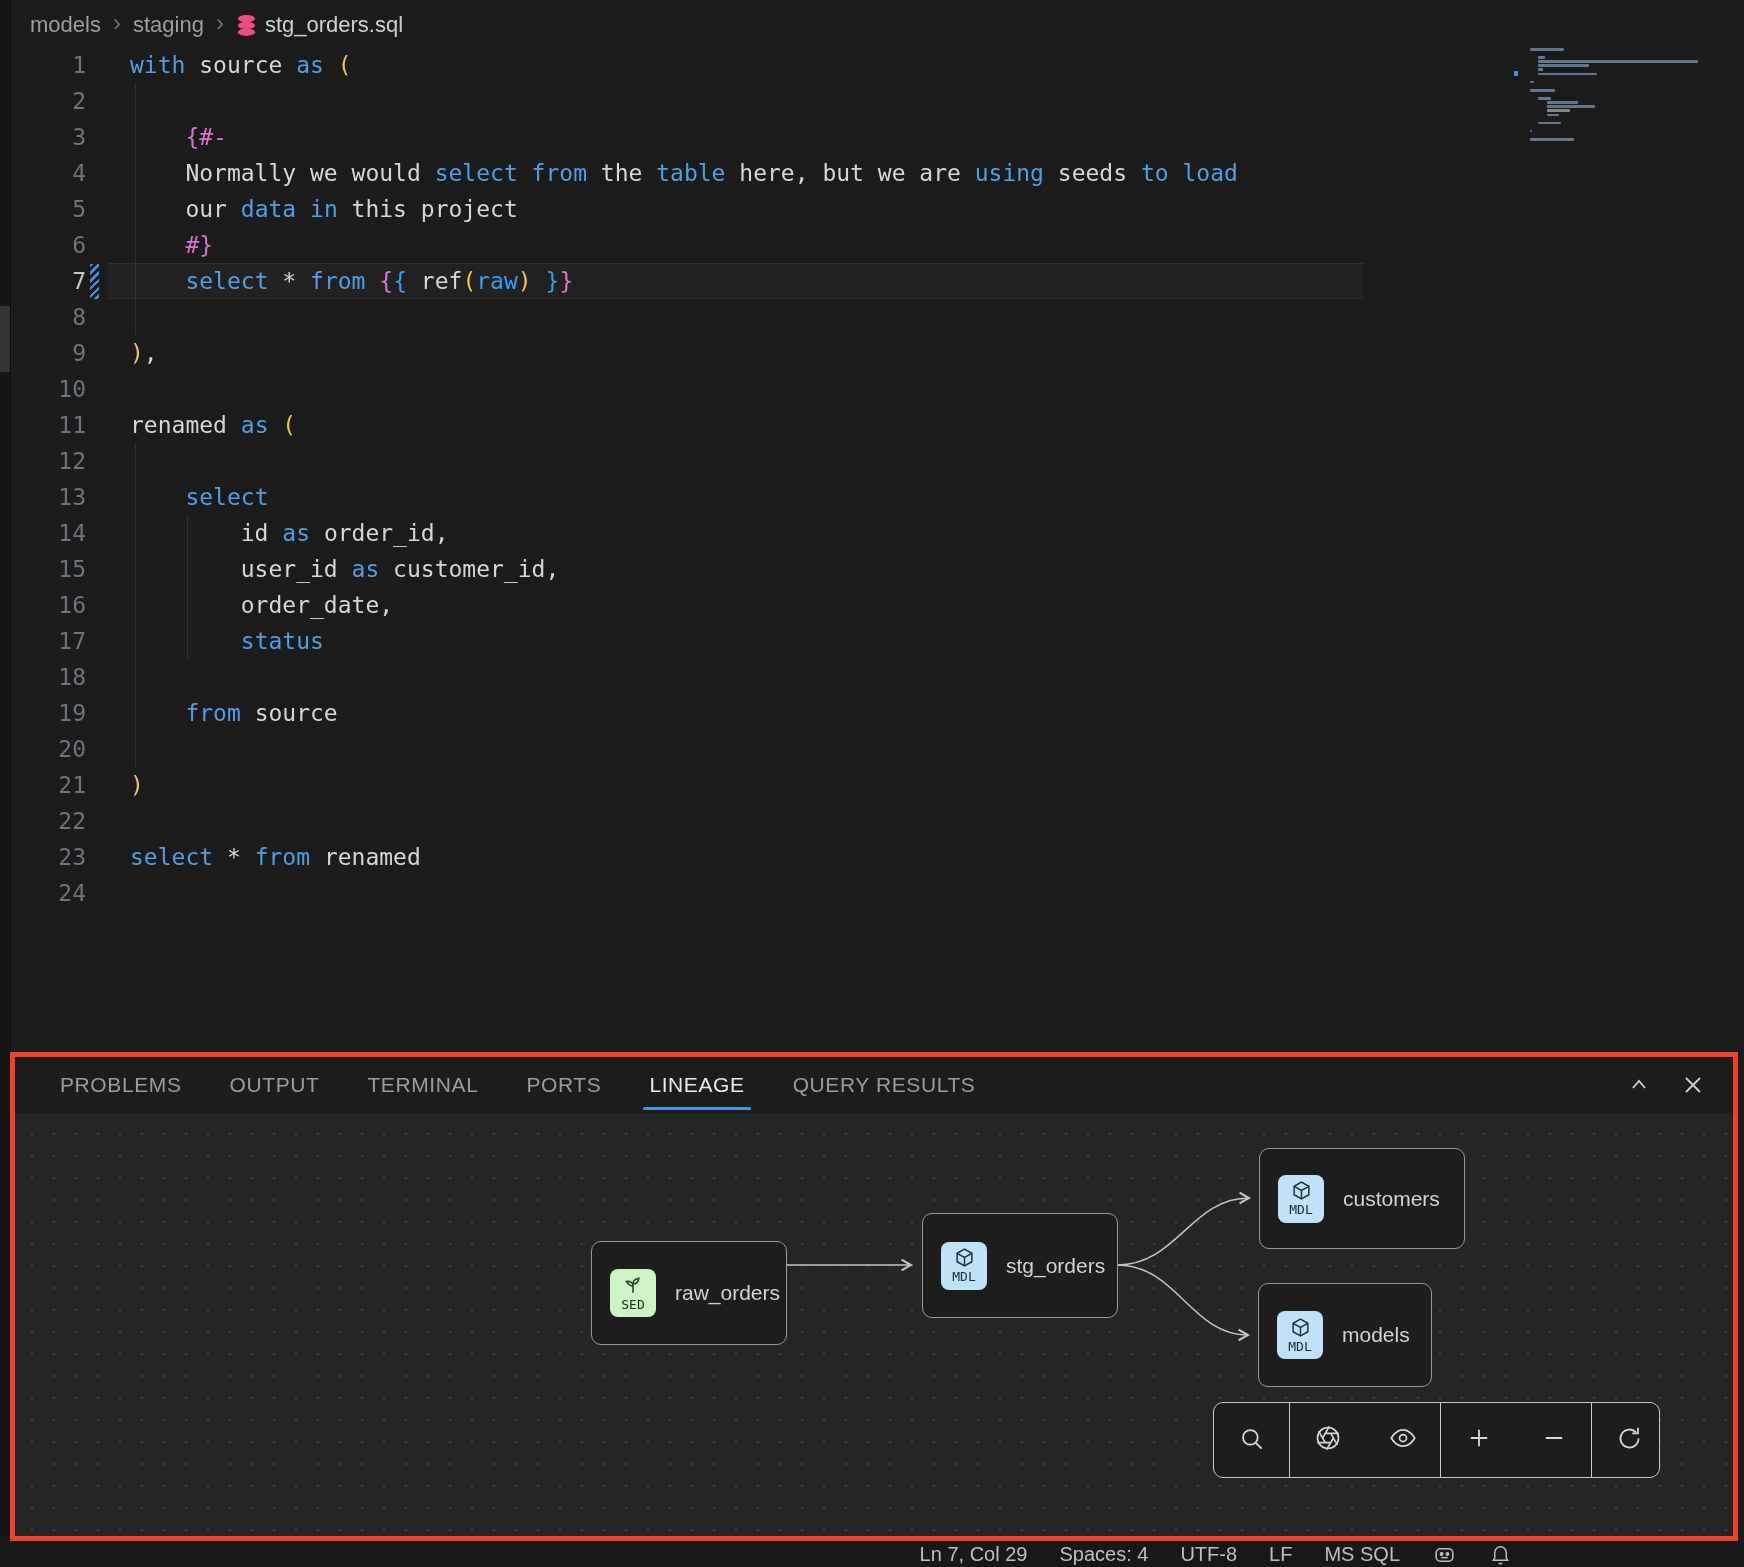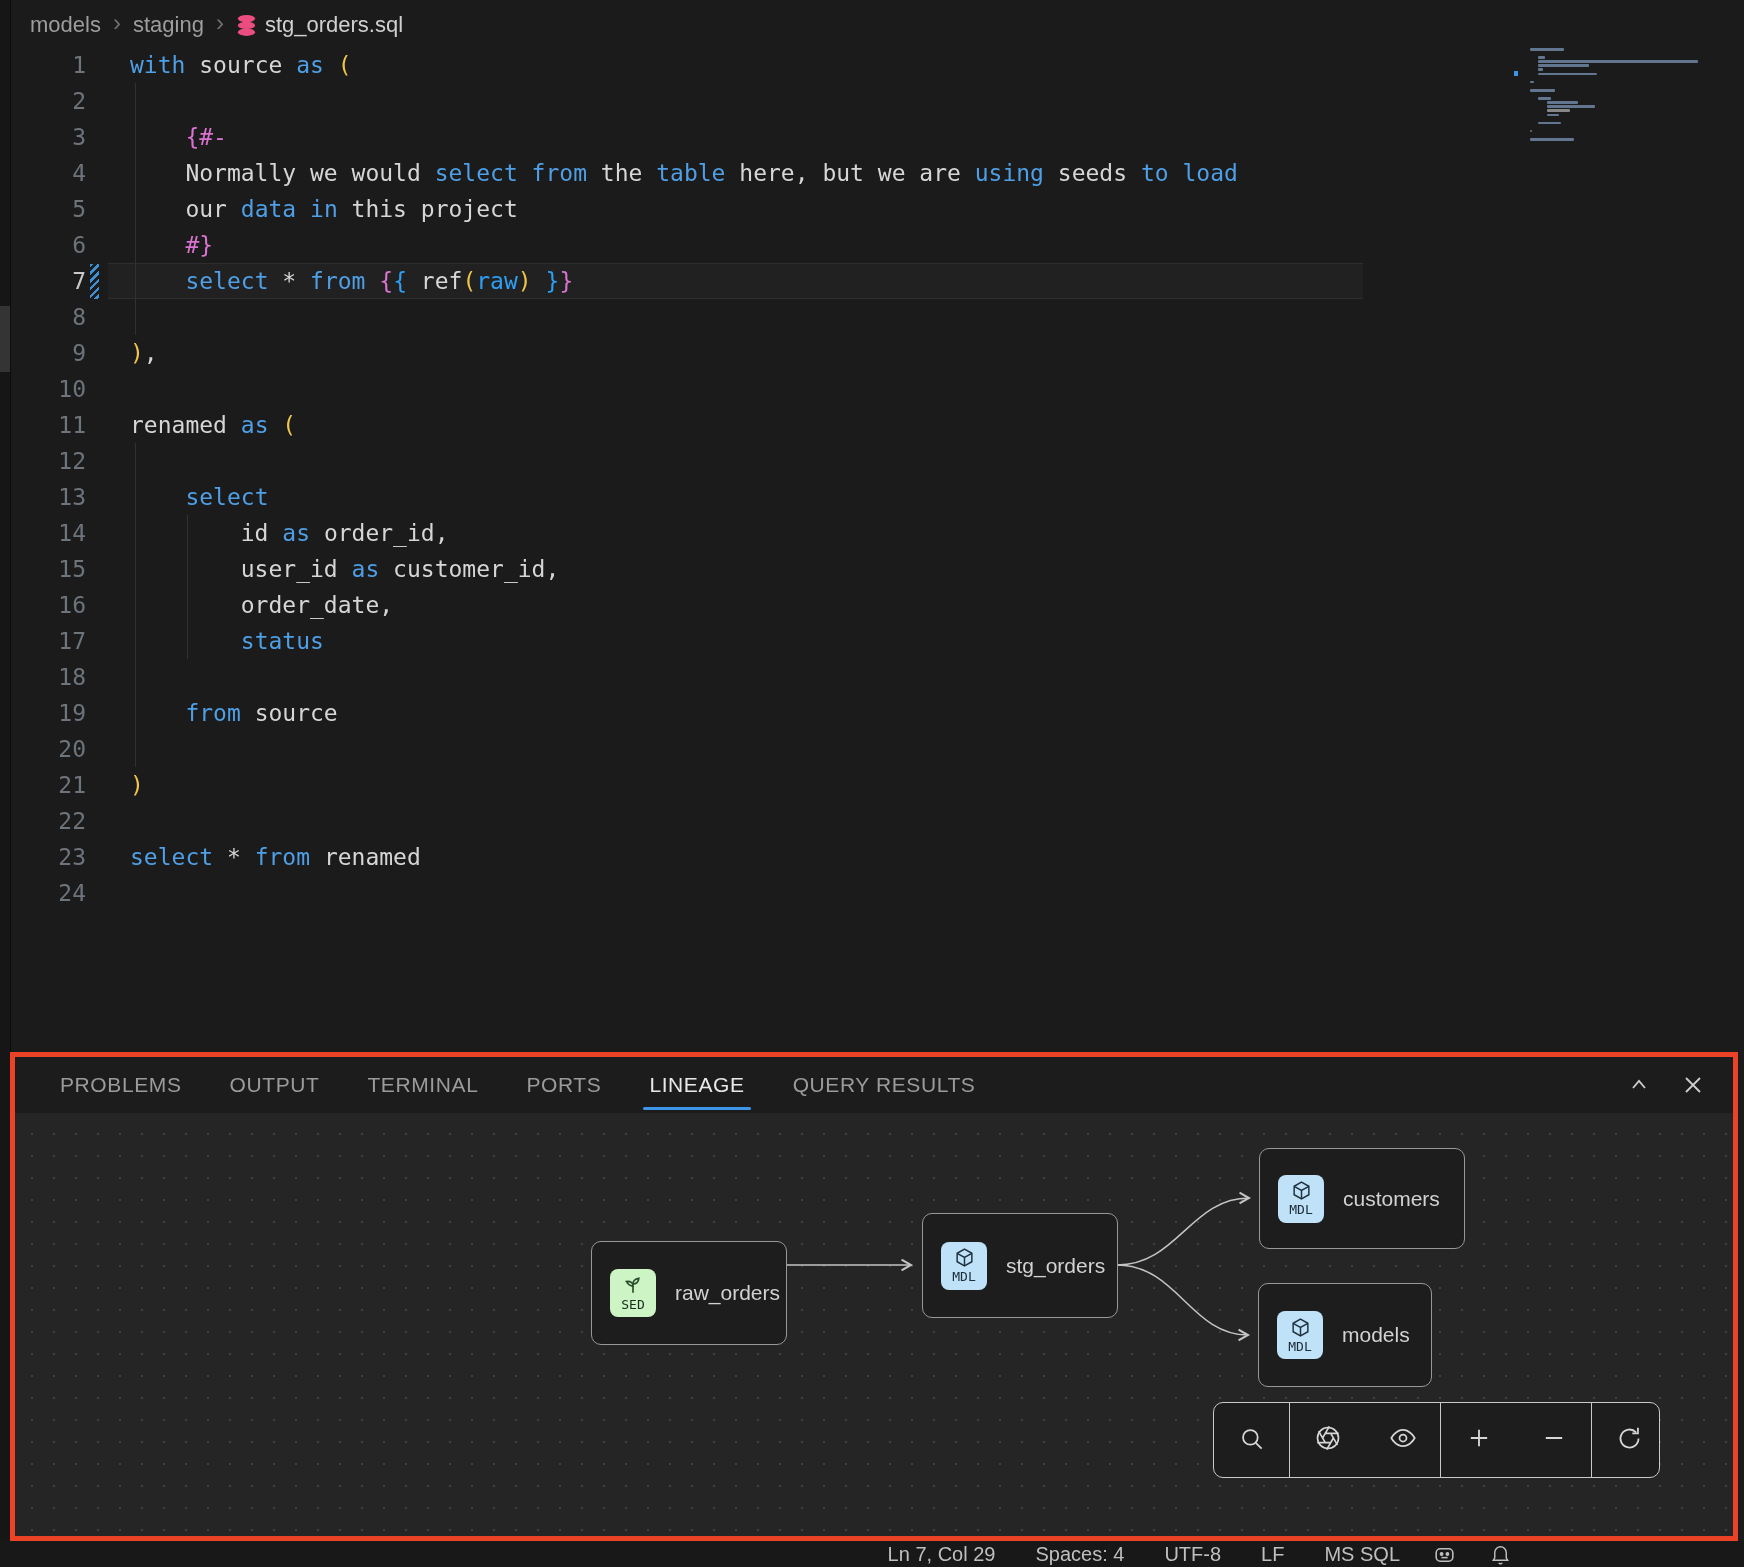--- a/index.html
+++ b/index.html
@@ -50,21 +50,21 @@
   .node .label{font-size:21px;color:#d2d2d2;}
   .lineage-toolbar{position:absolute;left:1198px;top:289px;width:447px;height:76px;box-sizing:border-box;
         border:1.5px solid #c9c9c9;border-radius:10px;background:#1d1d1d;display:flex;overflow:hidden;}
   .tb-group{display:flex;align-items:stretch;}
   .tb-group + .tb-group{border-left:1.5px solid #c9c9c9;}
   .tb-btn{display:flex;align-items:center;justify-content:center;width:75px;cursor:pointer;}
   
   .statusbar{position:absolute;left:0;top:1541px;width:1744px;height:26px;background:#181818;
              display:flex;align-items:center;justify-content:flex-end;gap:32px;padding-right:232px;box-sizing:border-box;
              font-size:20px;color:#bfbfbf;}
-  .statusbar .sitem{cursor:pointer;white-space:nowrap;margin-left:8px;}
+  .statusbar .sitem{cursor:pointer;white-space:nowrap;}
   .statusbar svg{display:block;}
 </style>
 </head>
 <body>
 
 <div id="app">
 
   <div class="left-strip">
     <div class="thumb"></div>
   </div>

